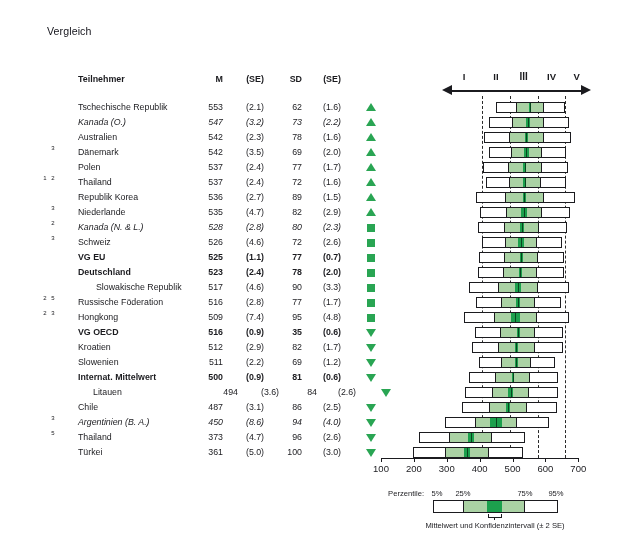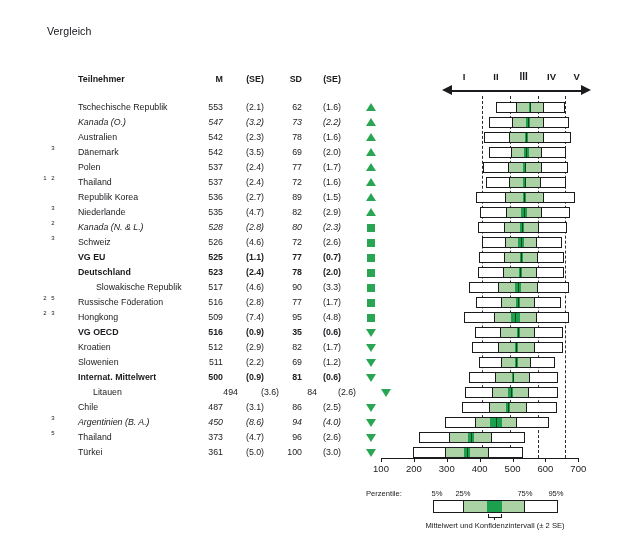--- a/index.html
+++ b/index.html
@@ -18,21 +18,21 @@
   .hdr-se1{ left:237px; width:36px; text-align:center; }
   .hdr-sd { left:278px; width:24px; text-align:right; }
   .hdr-se2{ left:314px; width:36px; text-align:center; }
   
   .arrow-shaft { position:absolute; left:451px; top:89.5px; width:131px; height:2.8px; background:#1b1b1f; }
   .arrow-head-left  { position:absolute; left:442px; top:85.4px; width:0; height:0;
     border-top:5.5px solid transparent; border-bottom:5.5px solid transparent; border-right:10px solid #1b1b1f; }
   .arrow-head-right { position:absolute; left:581px; top:85.4px; width:0; height:0;
     border-top:5.5px solid transparent; border-bottom:5.5px solid transparent; border-left:10px solid #1b1b1f; }
   
-  .lg-perz { position:absolute; left:366px; top:489px; width:58px; text-align:left; font-size:7.6px; }
+  .lg-perz { position:absolute; left:366px; top:489px; width:58px; text-align:right; font-size:7.6px; }
   .lg-pct  { position:absolute; top:489px; width:26px; text-align:center; font-size:7.6px; }
   .lg-box  { position:absolute; left:433px; top:500px; width:123px; height:11px; background:#fff; border:1px solid #1b1b1f; }
   .lg-iqr  { position:absolute; left:29px; top:0; width:62px; height:11px; box-sizing:border-box;
              border-left:1px solid #1b1b1f; border-right:1px solid #1b1b1f; }
   .lg-ci   { position:absolute; left:53px; top:0; width:15px; height:11px; }
   .lg-brace{ position:absolute; left:488px; top:514px; width:12px; height:3px;
              border-left:1px solid #1b1b1f; border-right:1px solid #1b1b1f; border-bottom:1px solid #1b1b1f; }
   .lg-brace-stem { position:absolute; left:494px; top:517px; width:1px; height:3px; background:#1b1b1f; }
   .lg-cap  { position:absolute; left:400px; top:521px; width:190px; text-align:center; font-size:7.6px; }
 </style>

